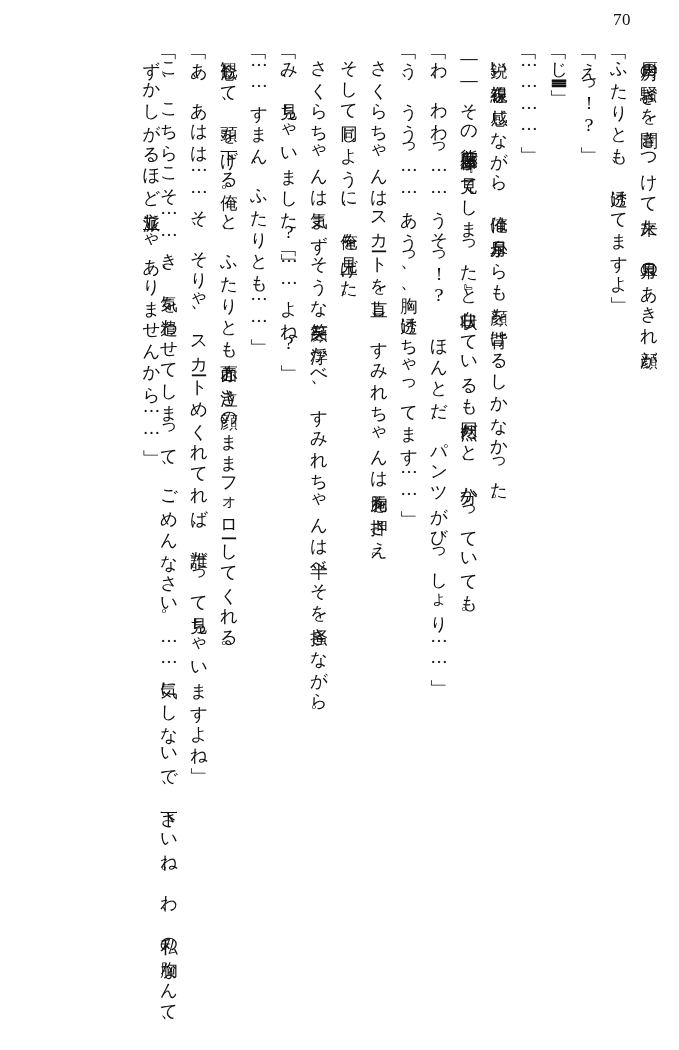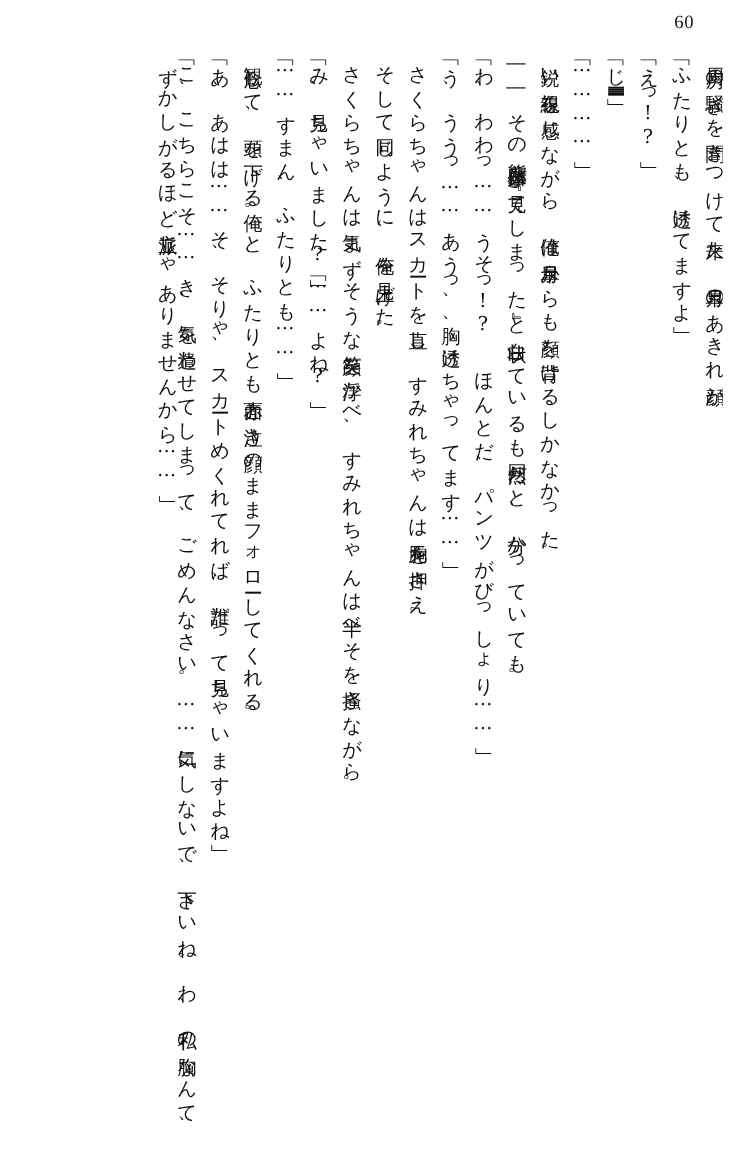--- a/index.html
+++ b/index.html
@@ -61,21 +61,21 @@
     word-break: break-all;
     font-family: "DejaVu Serif", "Liberation Serif", serif;
     color: #111111;
   }
 </style>
 </head>
 <body>
 
 <div class="page">
   <div class="page-header">
-    <div class="page-number">60</div>
+    <div class="page-number">70</div>
   </div>
   <div class="text-body">
     <div class="vline">厨房の騒ぎを聞きつけて来た、皐月のあきれ顔が。</div>
     <div class="vline">「ふたりとも、透けてますよ」</div>
     <div class="vline">「えっ!?」</div>
     <div class="vline">「じーーーーー」</div>
     <div class="vline">「…………」</div>
     <div class="vline">鋭い視線を感じながら、俺は皐月からも顔を背けるしかなかった。</div>
     <div class="vline">――その態度自体が『見てしまった』と白状しているも同然だと、分かっていても。</div>
     <div class="vline">「わ、わわっ……うそっ!?　ほんとだ、パンツがびっしょり……」</div>

